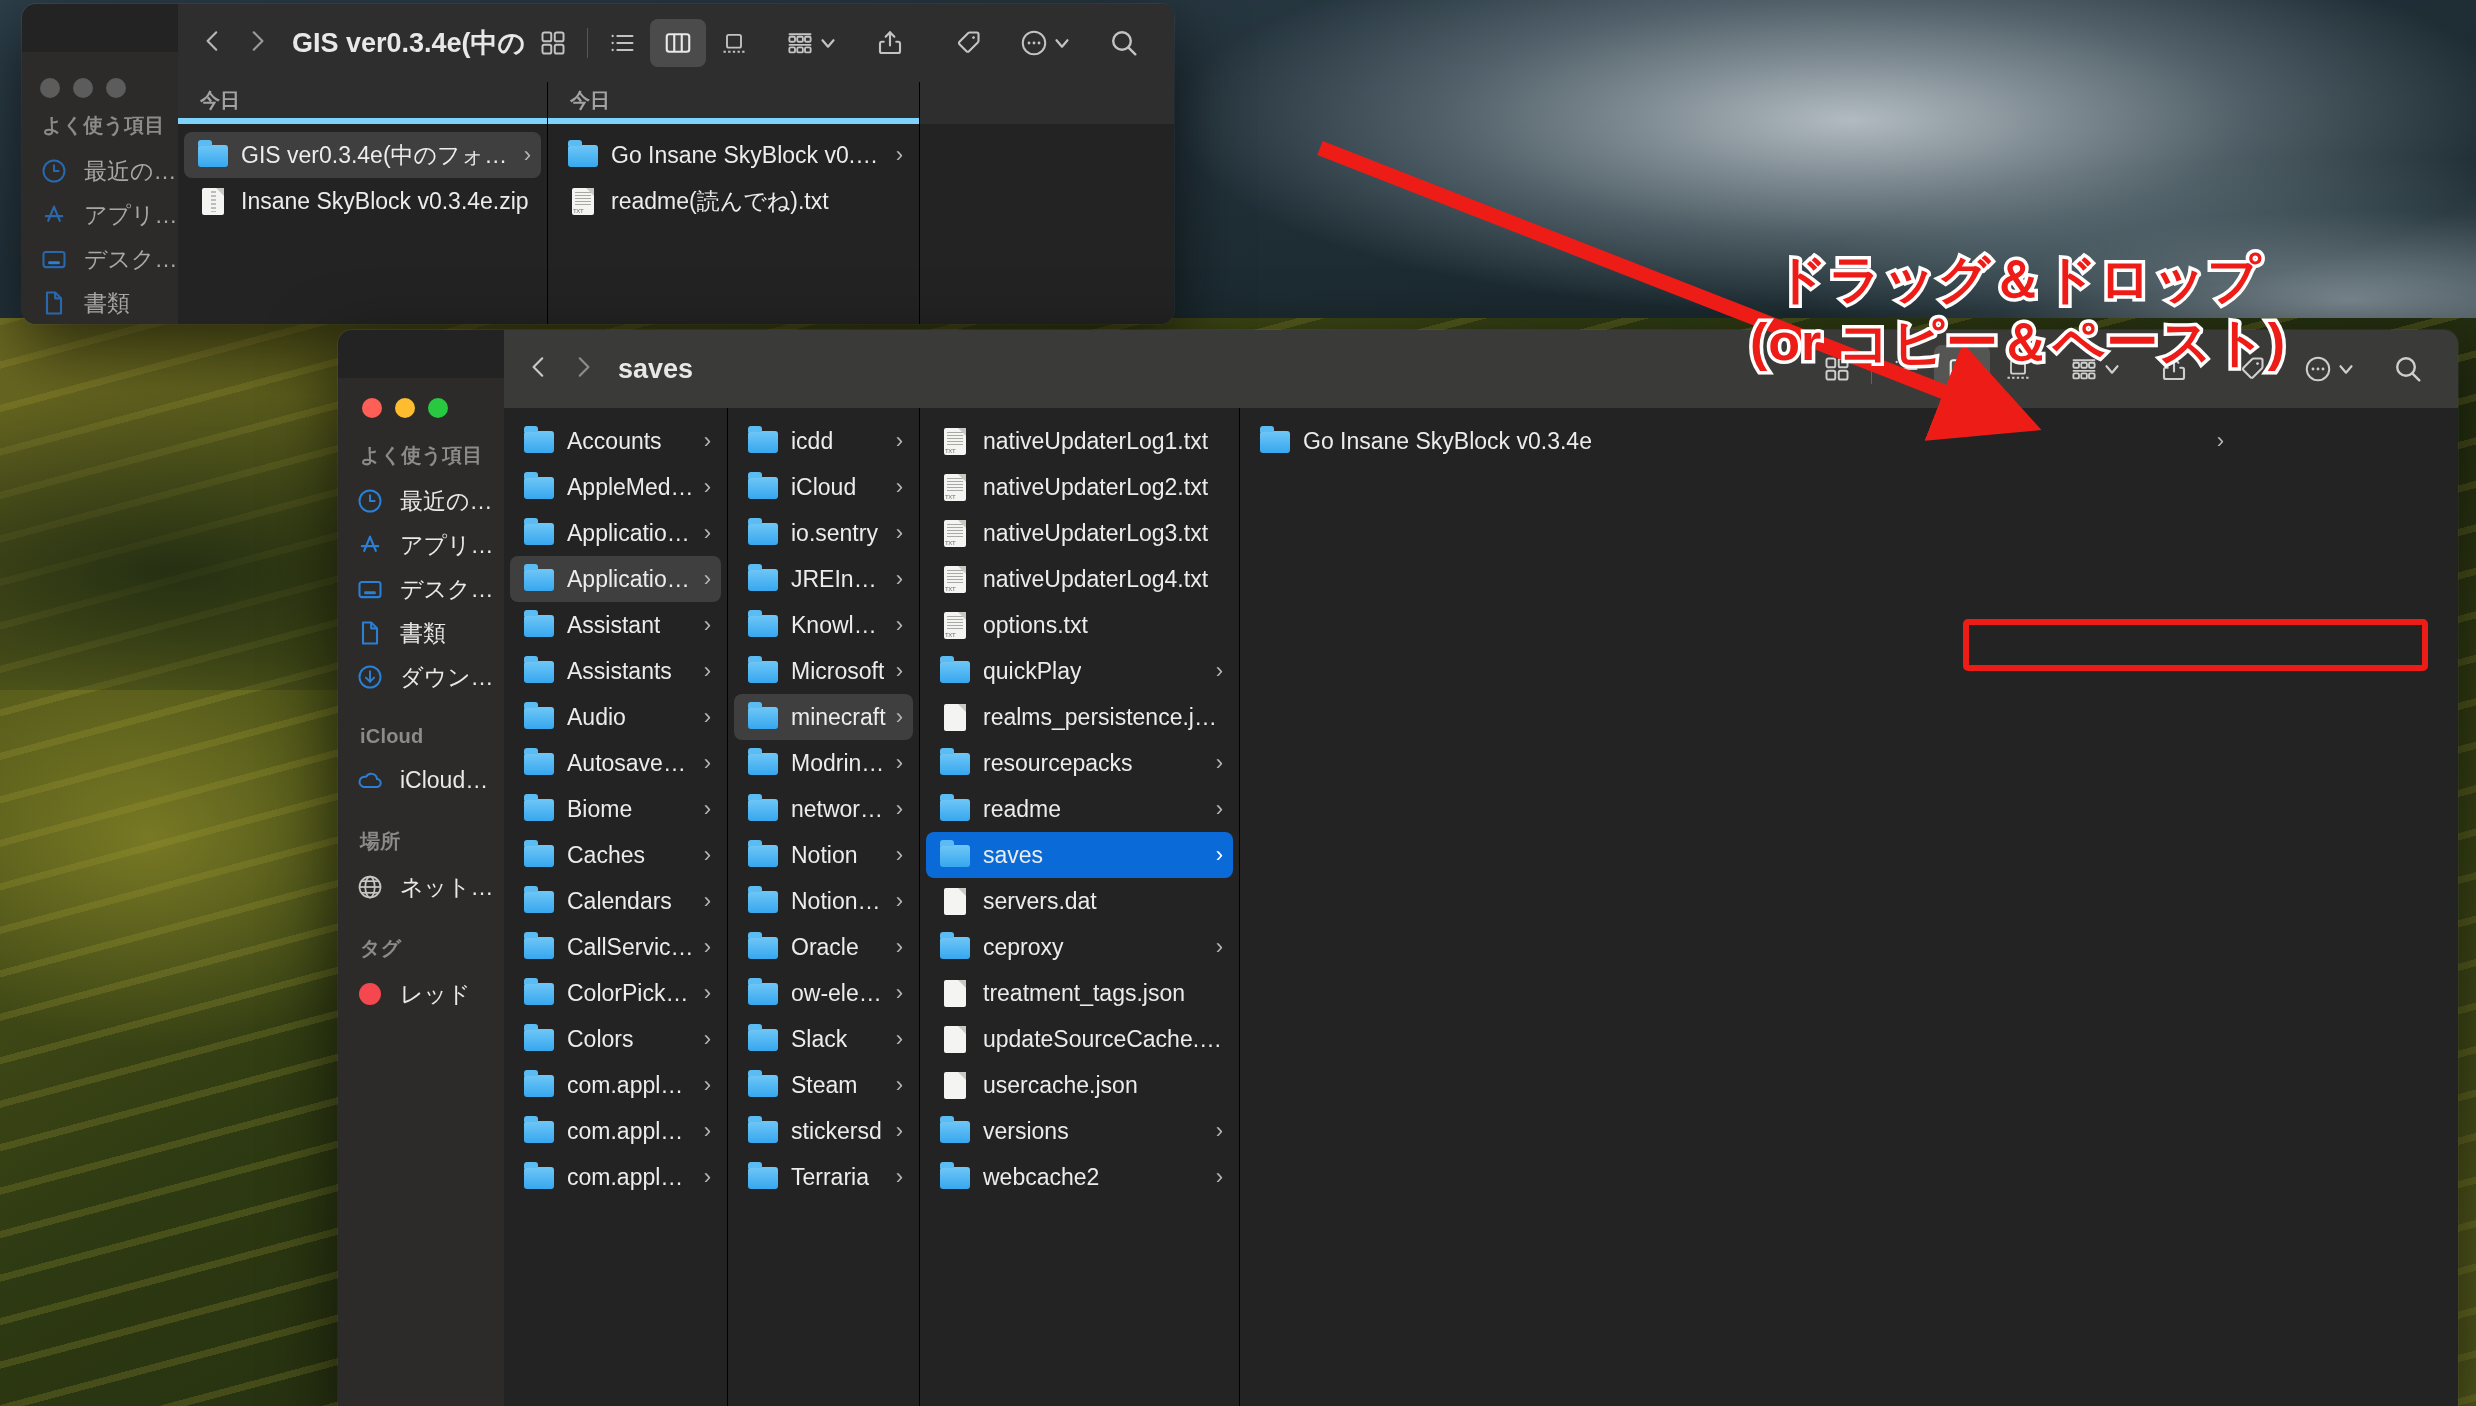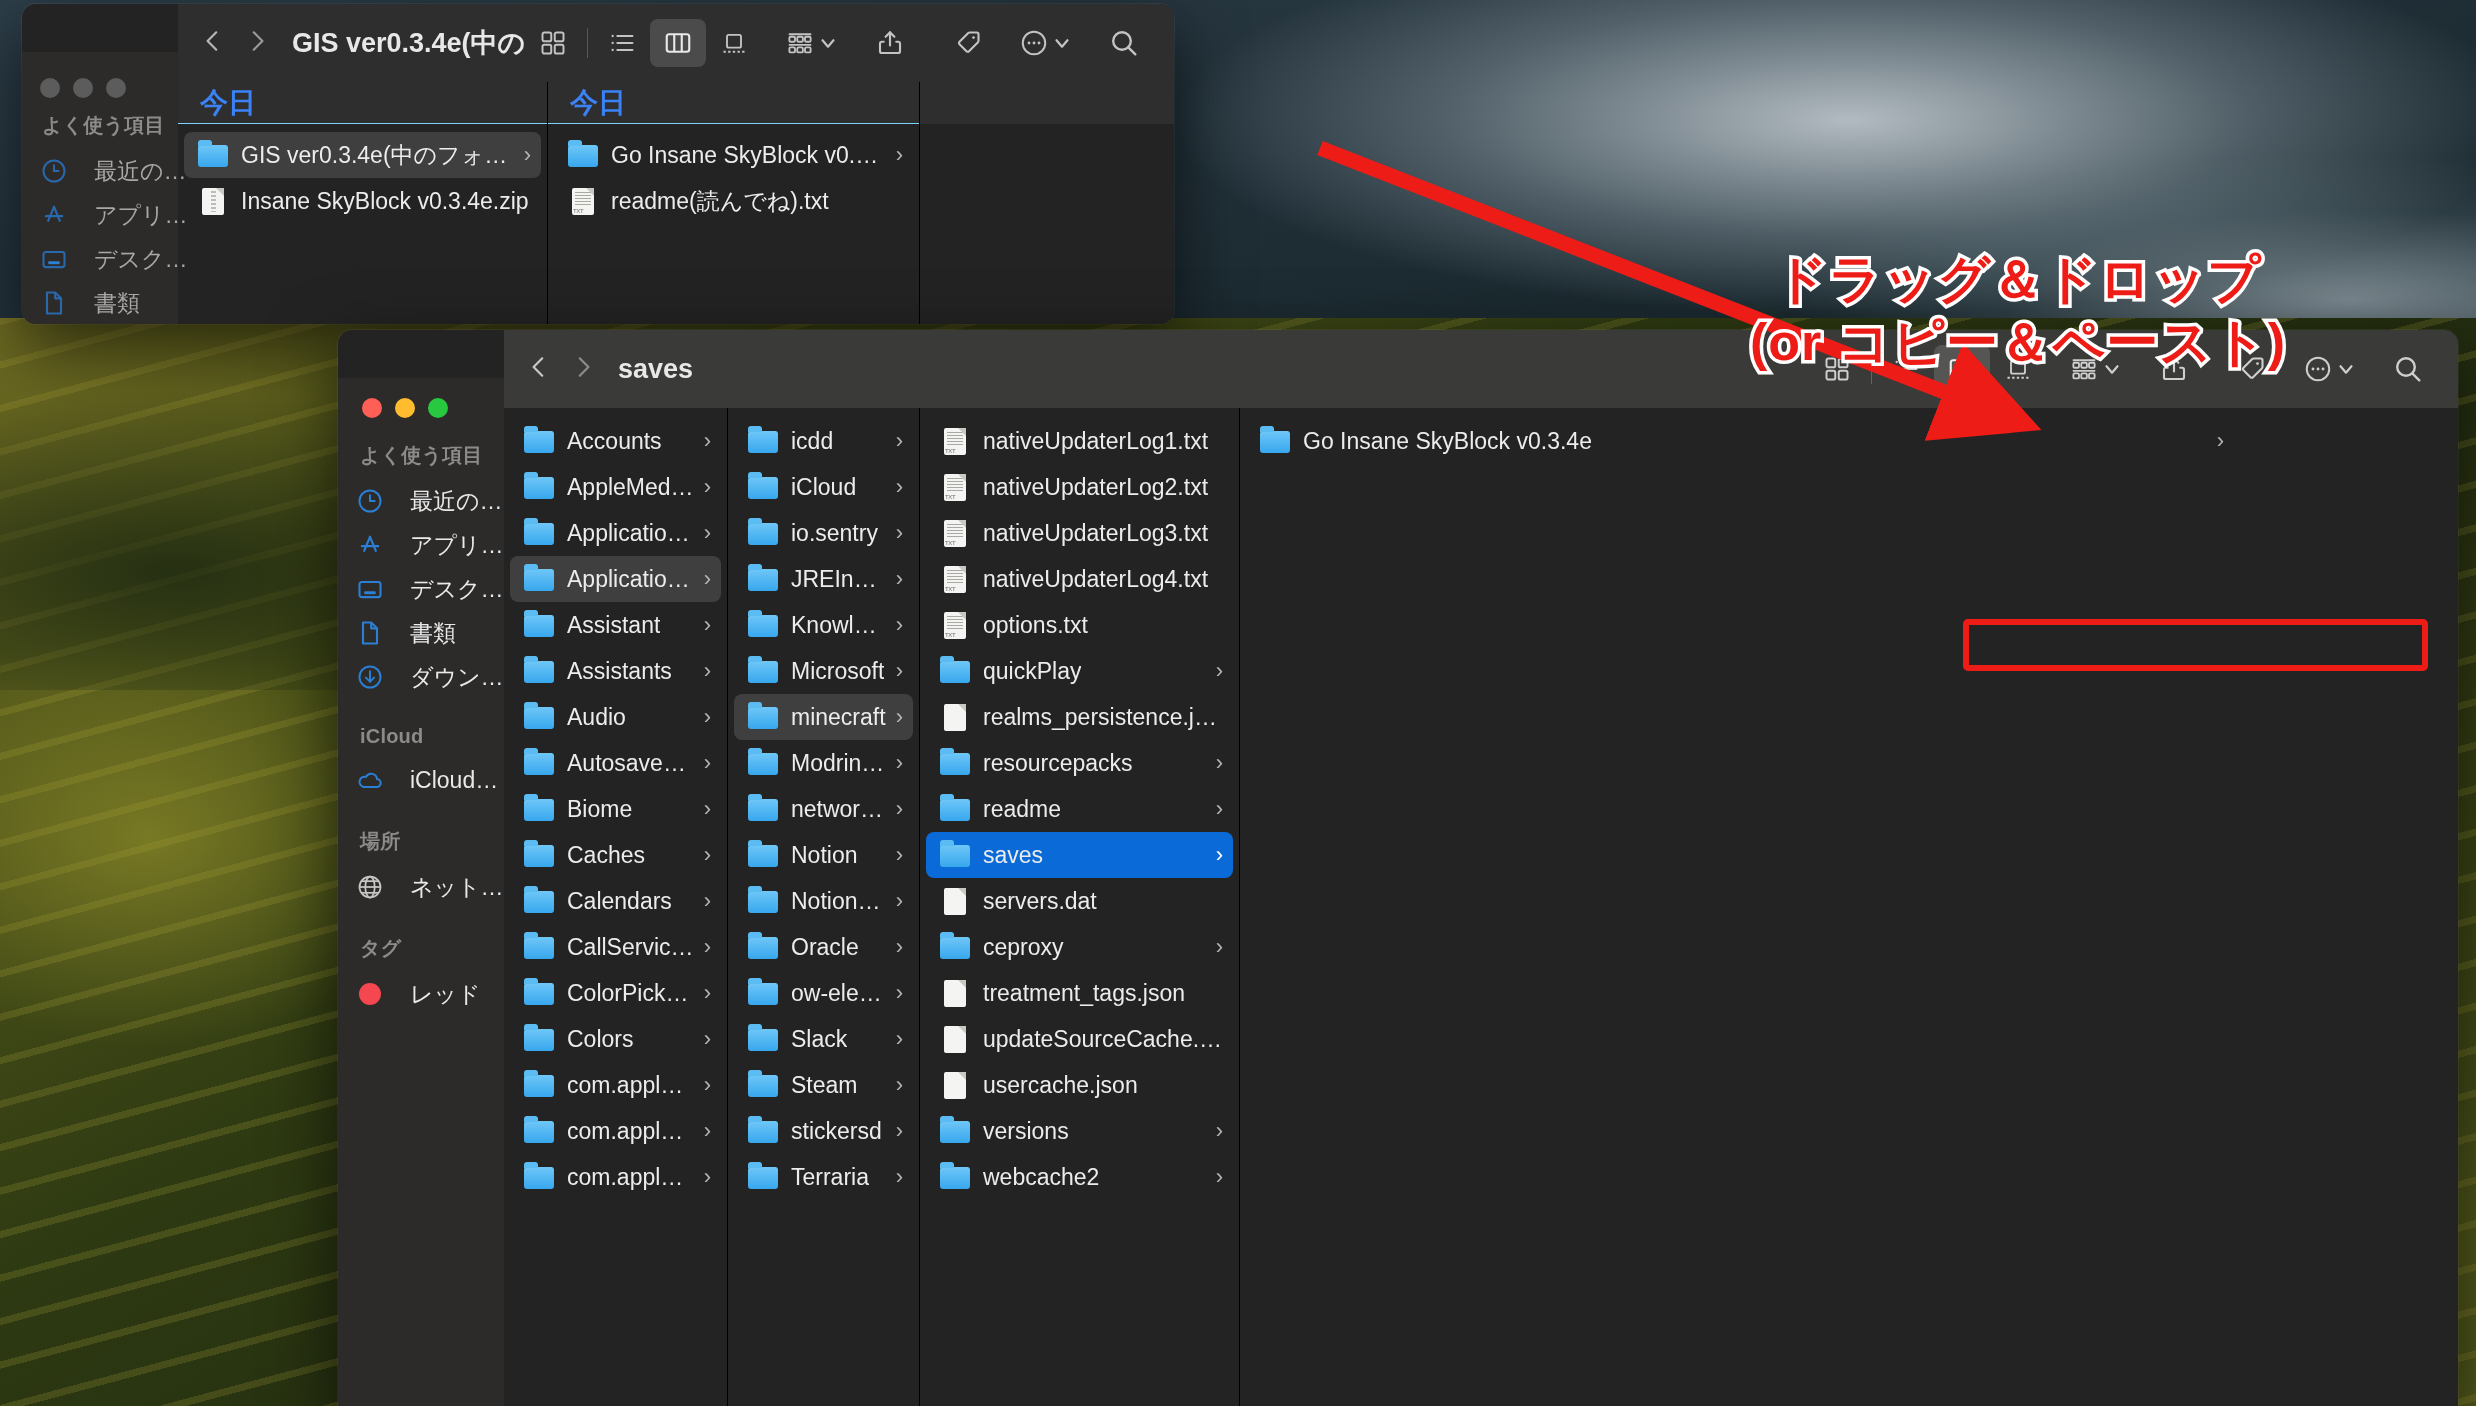--- a/index.html
+++ b/index.html
@@ -73,21 +73,21 @@
   .tl { width: 20px; height: 20px; border-radius: 50%; }
   .tl.inactive { background: #5c5c5c; }
   .tl.red { background: #ff5f57; }
   .tl.yellow { background: #febc2e; }
   .tl.green { background: #28c840; }
 
   .sb-group-title {
     color: #8d8b89; font-size: 20px; font-weight: 700; letter-spacing: .2px;
   }
   .sb-item {
-    display: flex; align-items: center; gap: 26px;
+    display: flex; align-items: center; gap: 16px;
     height: 44px; border-radius: 8px; padding: 0 10px;
     color: #e9e9ea; font-size: 23px; white-space: nowrap;
   }
   .sb-item.selected { background: rgba(255,255,255,.14); }
   .sb-item .ico { width: 28px; height: 28px; flex: 0 0 28px; display: flex; align-items: center; justify-content: center; }
   .sb-item.dim { color: #a8a7a6; }
   .sb-item.dim .ico svg { stroke: #2a68ad; }
 
   
   .ftoolbar { display: flex; align-items: center; height: 78px; flex: 0 0 78px; padding: 0 22px; }
@@ -101,22 +101,22 @@
   .tb-sep { width: 1px; height: 30px; background: rgba(255,255,255,.20); margin: 0 6px; }
   .tb-gap { width: 22px; }
   .tb-chev { width: 22px; height: 22px; margin-left: 2px; }
 
   
   .fcols { flex: 1 1 auto; display: flex; min-height: 0; }
   .fcol { position: relative; border-right: 1px solid #000; overflow: hidden; }
   .fcol:last-child { border-right: none; }
   .col-hdr {
     height: 42px; display: flex; align-items: center; padding-left: 22px;
-    color: #3b82f6; font-size: 28px; font-weight: 700;
-    background: #2e2e2e; border-bottom: 1px solid #7dd3fc;
+    color: #a3a3a3; font-size: 20px; font-weight: 700;
+    background: #2e2e2e; border-bottom: 6px solid #7dd3fc;
   }
   .row {
     display: flex; align-items: center; height: 46px;
     padding: 0 10px 0 14px; margin: 0 6px; border-radius: 8px;
     color: #ececec; font-size: 23px; white-space: nowrap;
   }
   .row .rname { overflow: hidden; text-overflow: ellipsis; }
   .row.hl-gray { background: rgba(255,255,255,.13); }
   .row.hl-blue { background: #0a6bd8; }
   .row .disc { margin-left: auto; color: #b6b5b4; font-size: 22px; padding-left: 10px; }

